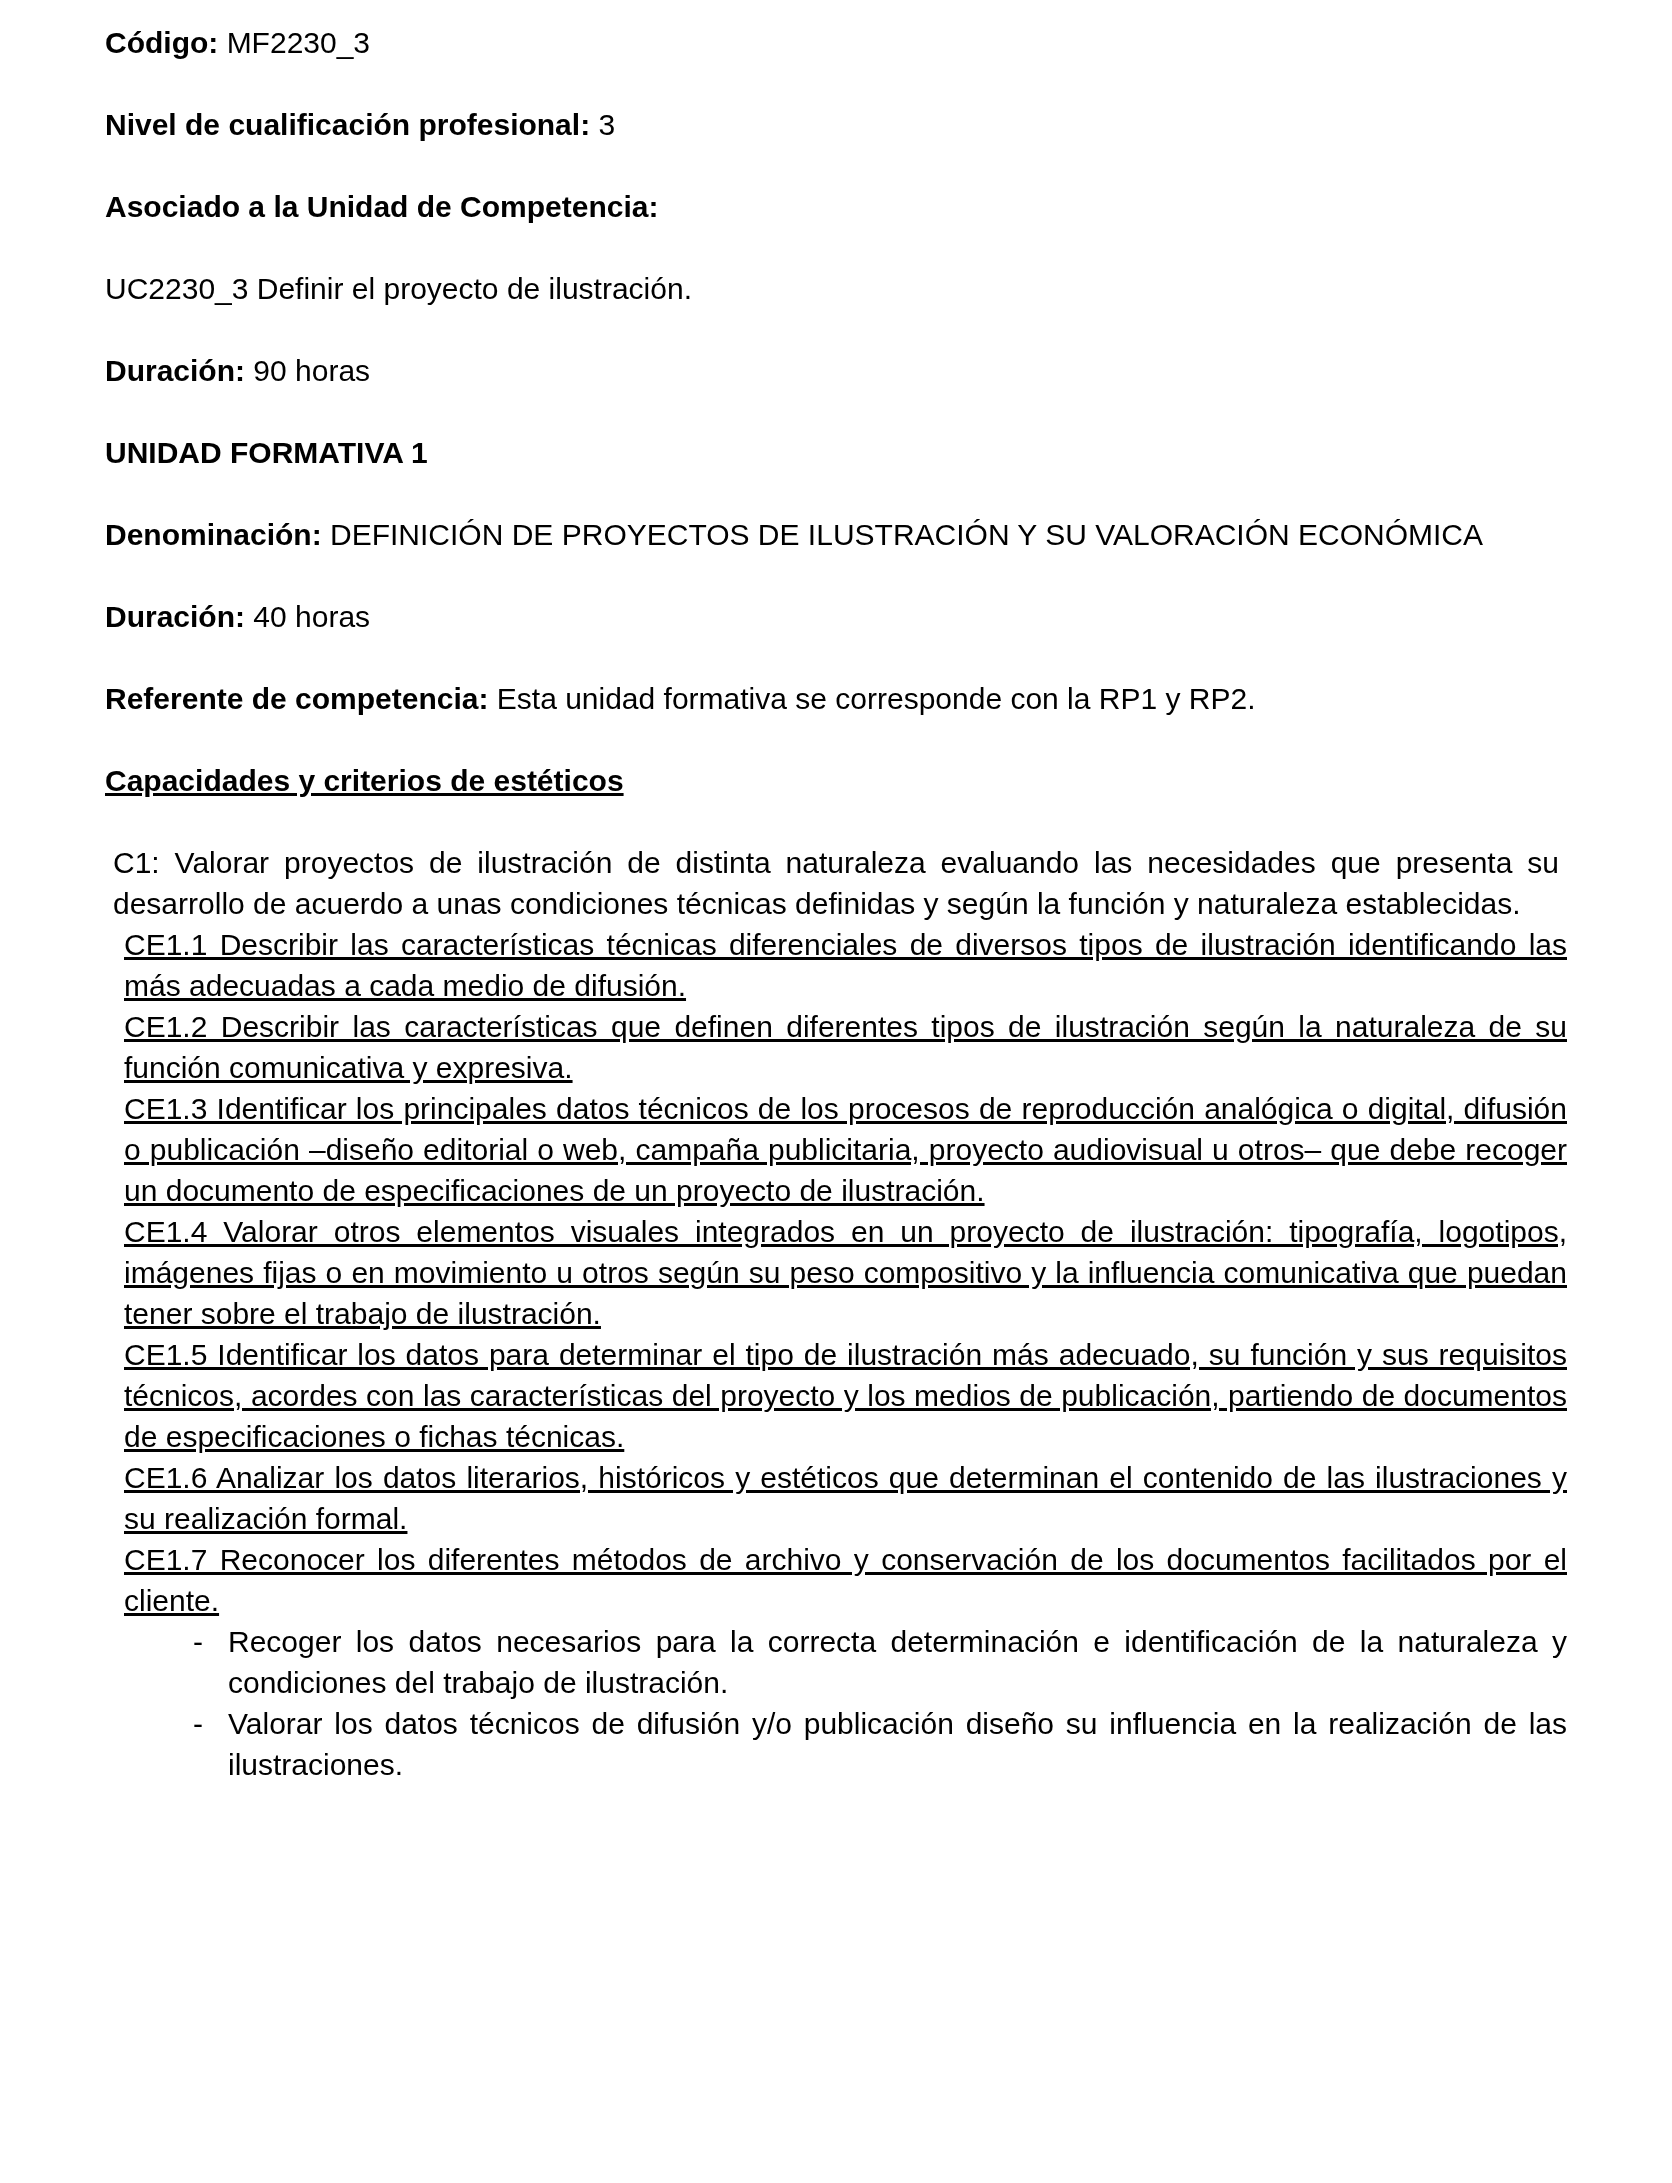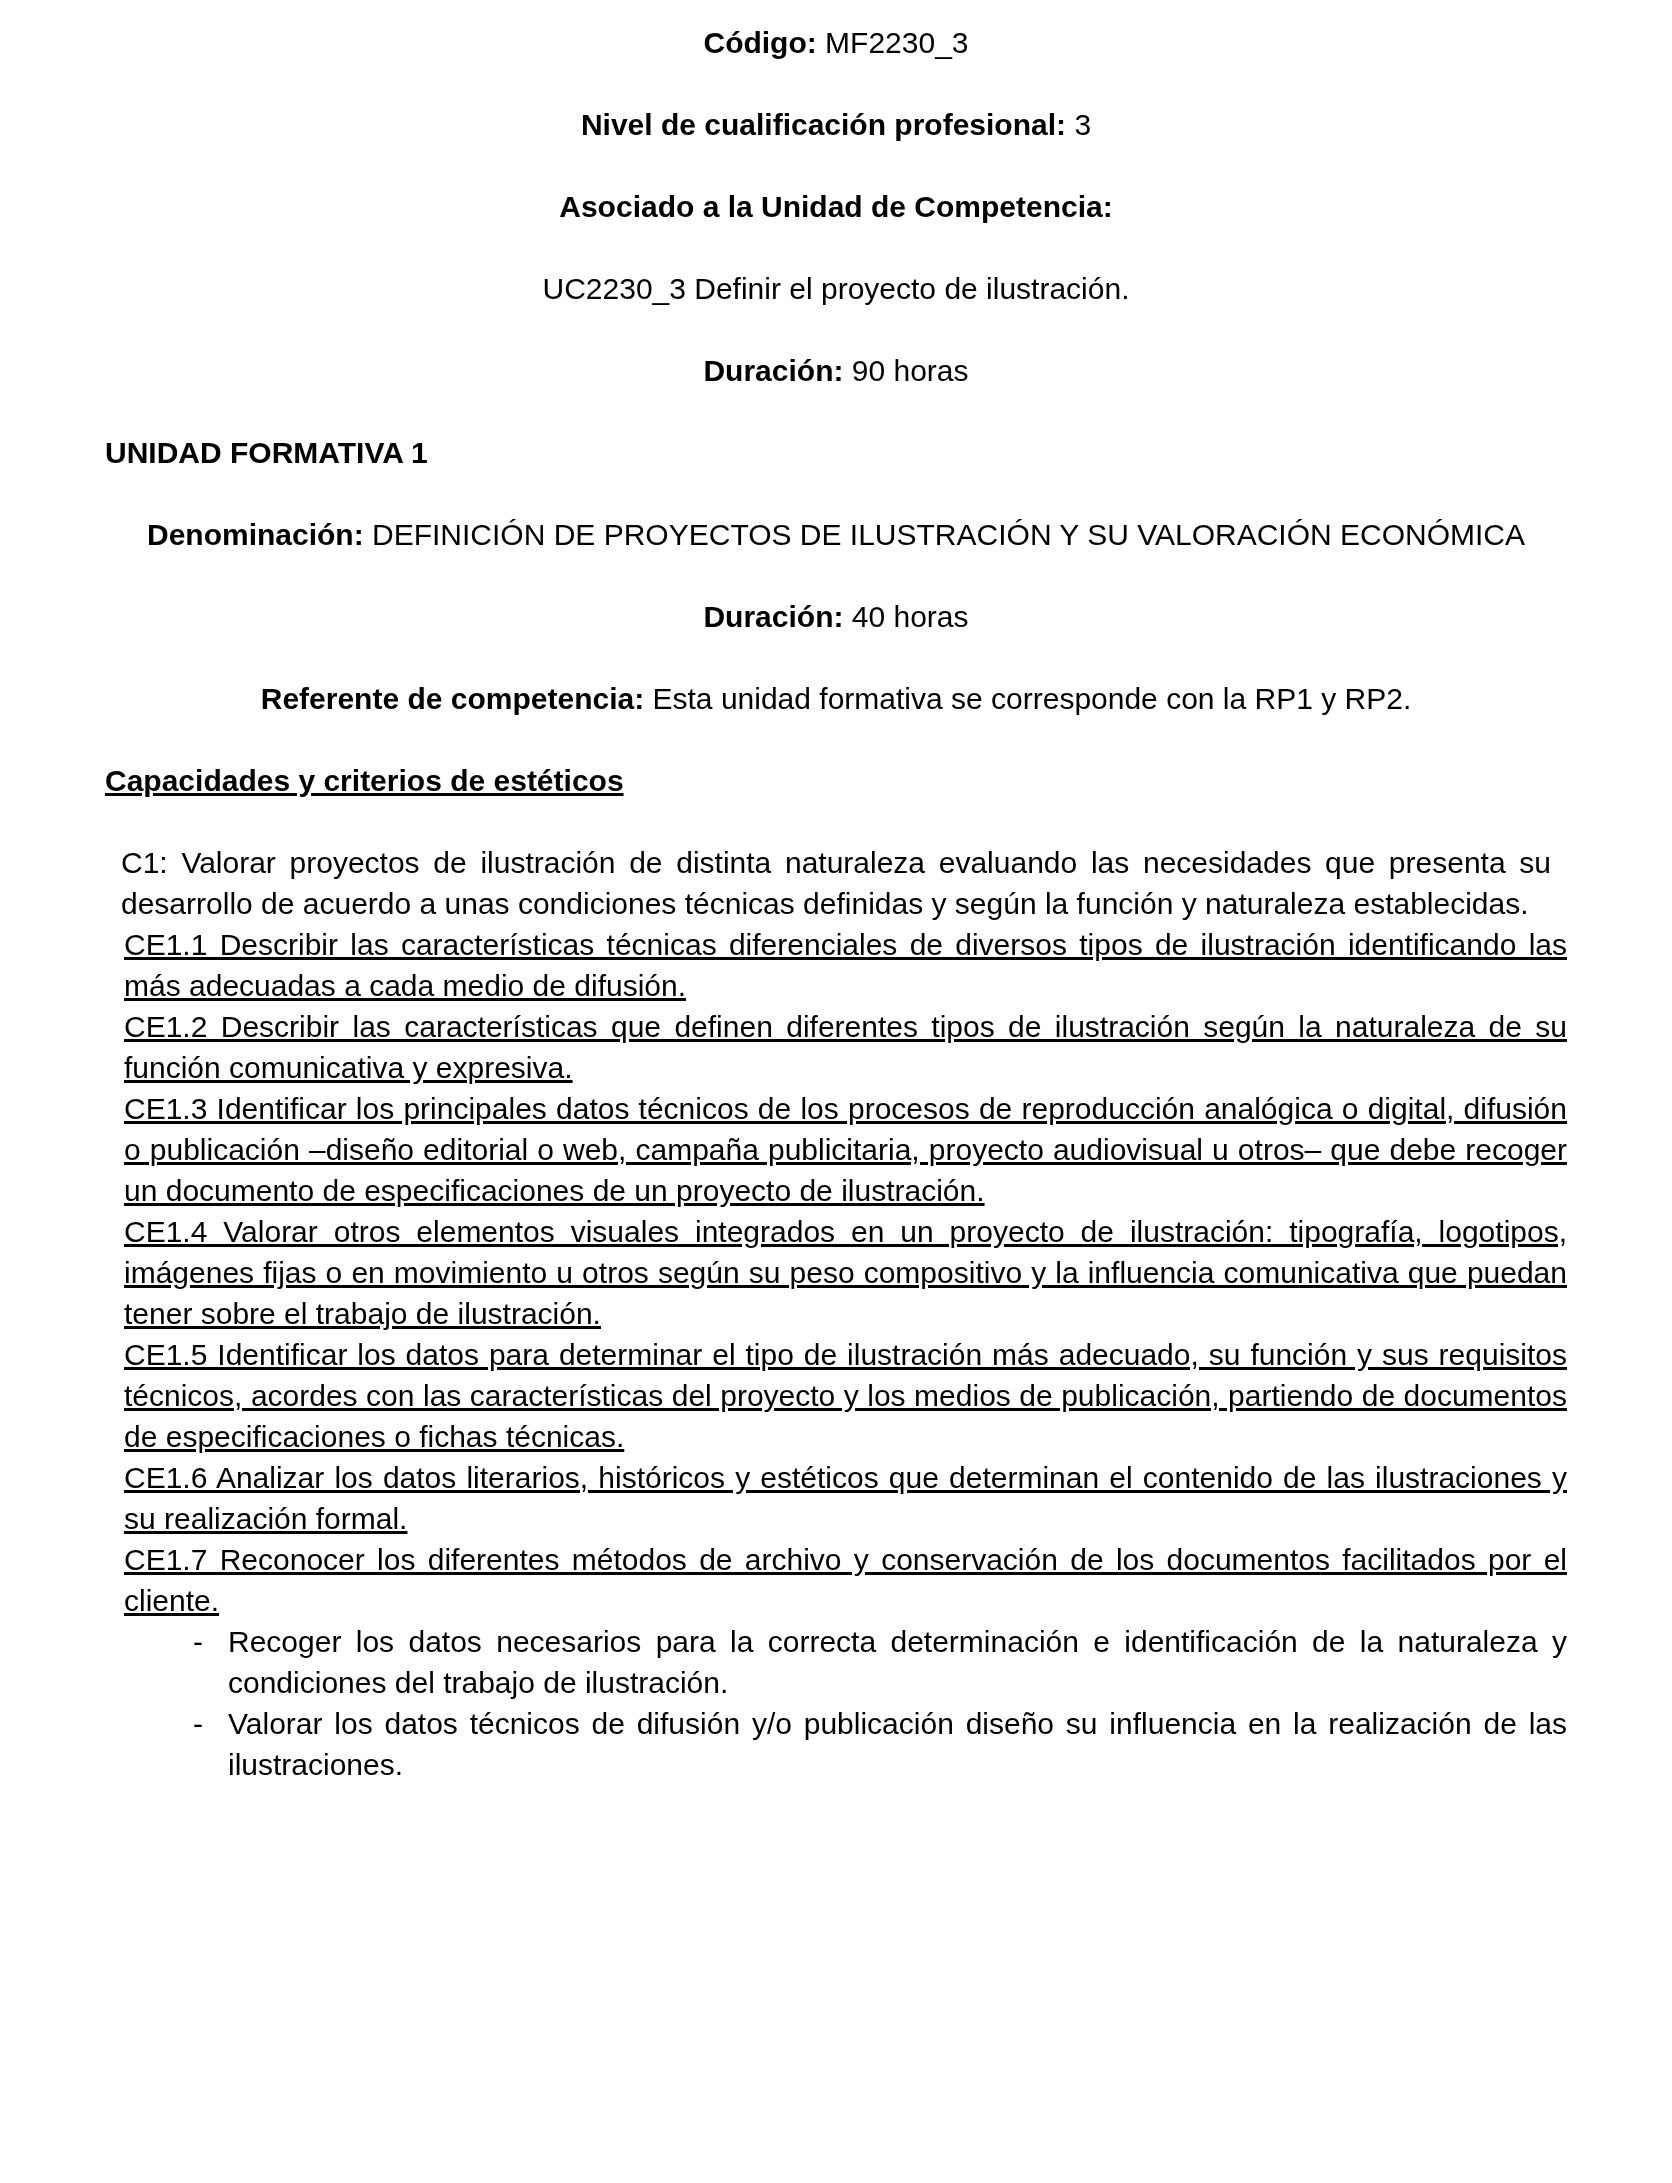--- a/index.html
+++ b/index.html
@@ -14,34 +14,34 @@
     box-sizing: border-box;
     padding: 22px 105px 31px 105px;
     background: #ffffff;
     color: #000000;
     font-family: "Liberation Sans", "DejaVu Sans", sans-serif;
     font-size: 30px;
     line-height: 41px;
   }
   .field {
     margin: 0 0 41px 0;
-    text-align: center;
+    text-align: left;
   }
   .field strong,
   .heading {
     font-weight: bold;
   }
   .heading {
     margin: 0 0 41px 0;
   }
   .heading.underlined span {
     text-decoration: underline;
   }
   .para {
-    margin: 16px;
+    margin: 8px;
     text-align: justify;
   }
   .para.intro {
     margin-bottom: 0;
   }
   .criteria-item {
     margin: 0 0 0 19px;
     text-align: justify;
     text-decoration: underline;
   }

